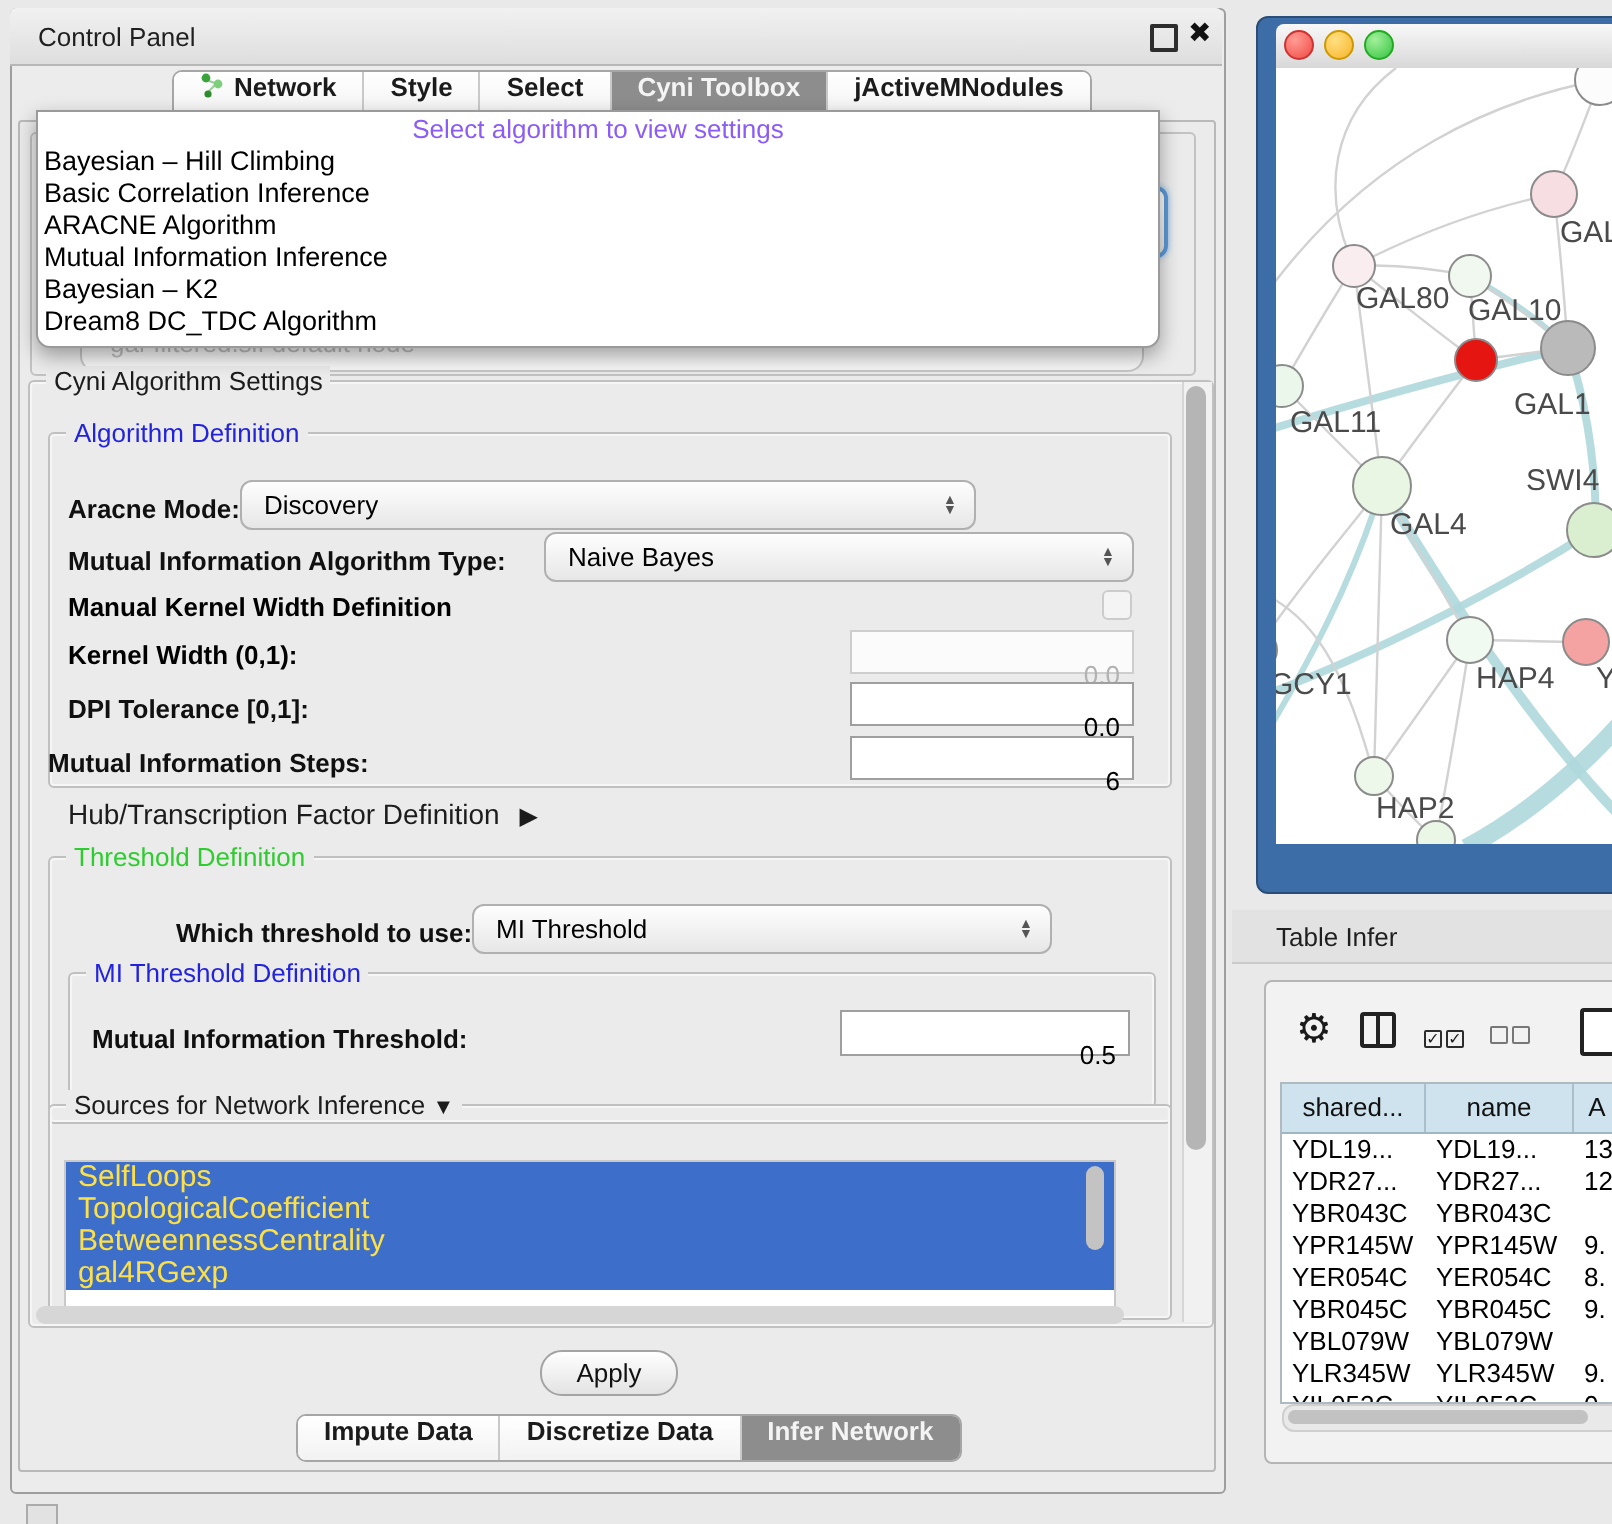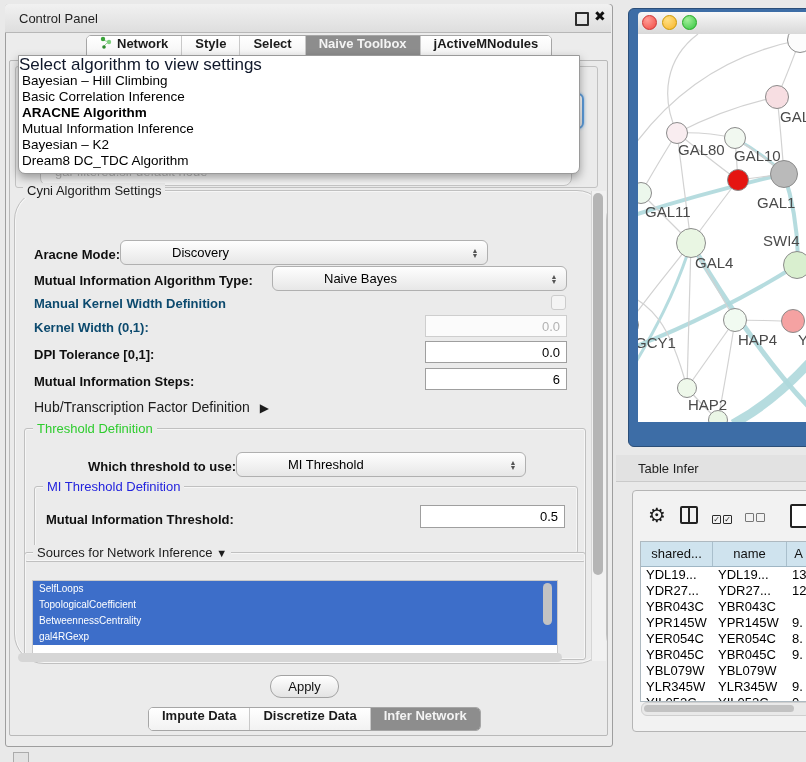--- a/index.html
+++ b/index.html
@@ -27,49 +27,49 @@
   
   .frag-group{left:15px;top:66px;width:581px;height:120px;border:1px solid #c2c2c2;border-radius:3px;}
   .frag-bluecombo{left:556px;top:93px;width:24px;height:32px;border:2px solid #5b9ad8;border-radius:6px;
                   background:linear-gradient(#ffffff,#e4e4e4);box-shadow:0 0 3px #7fb4e6;}
   .frag-combo{left:40px;top:156px;width:532px;height:30px;border:1px solid #c6c6c6;border-radius:8px;
               background:#f6f6f6;color:#bdbdbd;line-height:30px;padding-left:14px;box-sizing:border-box;}
 
   
   .popup{left:18px;top:55px;width:560px;height:117px;background:#ffffff;border:1px solid #9a9a9a;
          border-radius:0 0 7px 7px;box-shadow:0 4px 10px rgba(0,0,0,.35);z-index:50;}
-  .popup-prompt{height:17px;text-align:left;color:#0f172a;font-size:17px;line-height:17px;}
+  .popup-prompt{height:17px;text-align:center;color:#8b5cf6;font-size:13px;line-height:17px;}
   .pop-item{height:16px;line-height:16px;padding-left:3px;font-size:13.5px;color:#000;}
-  .pop-item.bold{font-weight:bold;}
+  .pop-item.bold{font-weight:normal;}
 
   
   .groupbox{border:1px solid #c0c0c0;border-radius:3px;box-shadow:inset 0 0 0 1px #f6f6f6;}
   .gb-title{position:absolute;top:-8px;left:8px;background:#ebebeb;padding:0 4px;font-size:13px;}
   .t-black{color:#1c1c1c;}
   .t-blue{color:#2323dd;}
   .t-green{color:#2ecc2e;}
 
   .lbl{font-weight:bold;font-size:13px;color:#101010;white-space:nowrap;}
-  .lbl.dis{color:#0c4a6e;}
+  .lbl.dis{color:#000000;}
 
   .combo{position:absolute;height:25px;border:1px solid #b0b0b0;border-radius:6px;
-         background:linear-gradient(#fefefe,#e7e7e7);box-sizing:border-box;display:flex;align-items:center;padding-left:40px;}
+         background:linear-gradient(#fefefe,#e7e7e7);box-sizing:border-box;display:flex;align-items:center;}
   .combo .cv{padding-left:11px;font-size:13px;color:#000;flex:1;}
   .combo .arrows{width:16px;text-align:center;color:#555;font-size:7px;line-height:5px;padding-right:4px;}
 
   .field{position:absolute;height:22px;border:1px solid #9f9f9f;background:#fff;box-sizing:border-box;
-         text-align:right;padding:3px 6px 0 0;font-size:13px;color:#000;}
+         text-align:right;padding:14px 6px 0 0;font-size:13px;color:#000;}
   .field.dis{border-color:#cecece;background:#fbfbfb;color:#b2b2b2;}
 
   .checkbox{position:absolute;width:13px;height:13px;border:1px solid #cccccc;border-radius:3px;background:#f4f4f4;}
 
   .vscroll-track{background:#f1f1f1;border-left:1px solid #d6d6d6;}
   .thumb{background:#b5b5b5;border-radius:6px;}
 
-  .src-item{height:16px;line-height:16px;padding-left:6px;font-size:10px;color:#ffffff;background:#3d6ec9;}
+  .src-item{height:16px;line-height:16px;padding-left:6px;font-size:15px;color:#fde047;background:#3d6ec9;}
 
   .btn{position:absolute;border:1px solid #a3a3a3;border-radius:5px;background:linear-gradient(#ffffff,#e3e3e3);
        font-size:13px;color:#111;text-align:center;}
 
   
   .net-window{left:628px;top:8px;width:178px;height:437px;background:#3d6da6;border:1px solid #2b4e78;
               border-radius:6px 0 0 6px;}
   .net-titlebar{left:638px;top:12px;width:168px;height:22px;background:linear-gradient(#f8f8f8,#d8d8d8);
                 border-radius:4px 0 0 0;border-bottom:1px solid #bbb;}
   .light{position:absolute;top:15px;width:13px;height:13px;border-radius:50%;}
@@ -114,21 +114,21 @@
         </svg>
         <span>Network</span>
       </div>
       <div class="seg">
         <span>Style</span>
       </div>
       <div class="seg">
         <span>Select</span>
       </div>
       <div class="seg sel">
-        <span>Naive Toolbox</span>
+        <span>Cyni Toolbox</span>
       </div>
       <div class="seg">
         <span>jActiveMNodules</span>
       </div>
     </div>
 
   <div class="abs content-panel"></div>
 
   <div class="abs frag-group"></div>
   <div class="abs frag-bluecombo"></div>
@@ -139,27 +139,30 @@
     <div id="popup-items">
         <div class="pop-item">Bayesian – Hill Climbing</div>
         <div class="pop-item">Basic Correlation Inference</div>
         <div class="pop-item bold">ARACNE Algorithm</div>
         <div class="pop-item">Mutual Information Inference</div>
         <div class="pop-item">Bayesian – K2</div>
         <div class="pop-item">Dream8 DC_TDC Algorithm</div>
       </div>
   </div>
 
-  <div class="abs groupbox" style="left:14px;top:190px;width:591px;height:472px;border-radius:30px;">
+  <div class="abs groupbox" style="left:14px;top:190px;width:591px;height:472px;">
     <span class="gb-title t-black">Cyni Algorithm Settings</span>
   </div>
 
   <div class="abs vscroll-track" style="left:591px;top:191px;width:14px;height:470px;"></div>
   <div class="abs thumb" style="left:593px;top:193px;width:10px;height:382px;"></div>
 
+  <div class="abs groupbox" style="left:24px;top:216px;width:560px;height:176px;">
+    <span class="gb-title t-blue">Algorithm Definition</span>
+  </div>
 
   <div class="abs lbl" style="left:34px;top:247px;">Aracne Mode:</div>
   <div class="combo" style="left:120px;top:240px;width:368px;">
     <span class="cv">Discovery</span>
     <span class="arrows">▲<br>▼</span>
   </div>
 
   <div class="abs lbl" style="left:34px;top:273px;">Mutual Information Algorithm Type:</div>
   <div class="combo" style="left:272px;top:266px;width:295px;">
     <span class="cv">Naive Bayes</span>
@@ -168,21 +171,21 @@
 
   <div class="abs lbl dis" style="left:34px;top:296px;">Manual Kernel Width Definition</div>
   <div class="checkbox" style="left:551px;top:295px;"></div>
 
   <div class="abs lbl dis" style="left:34px;top:320px;">Kernel Width (0,1):</div>
   <div class="field dis" style="left:425px;top:315px;width:142px;">0.0</div>
 
   <div class="abs lbl" style="left:34px;top:347px;">DPI Tolerance [0,1]:</div>
   <div class="field" style="left:425px;top:341px;width:142px;">0.0</div>
 
-  <div class="abs lbl" style="left:34px;top:374px;">Mutual Information Steps:</div>
+  <div class="abs lbl" style="left:24px;top:374px;">Mutual Information Steps:</div>
   <div class="field" style="left:425px;top:368px;width:142px;">6</div>
 
   <div class="abs" style="left:34px;top:399px;font-size:14px;">
     <span>Hub/Transcription Factor Definition</span>
     <span style="font-size:12px;padding-left:6px;">▶</span>
   </div>
 
   <div class="abs groupbox" style="left:24px;top:428px;width:560px;height:132px;">
     <span class="gb-title t-green">Threshold Definition</span>
   </div>

